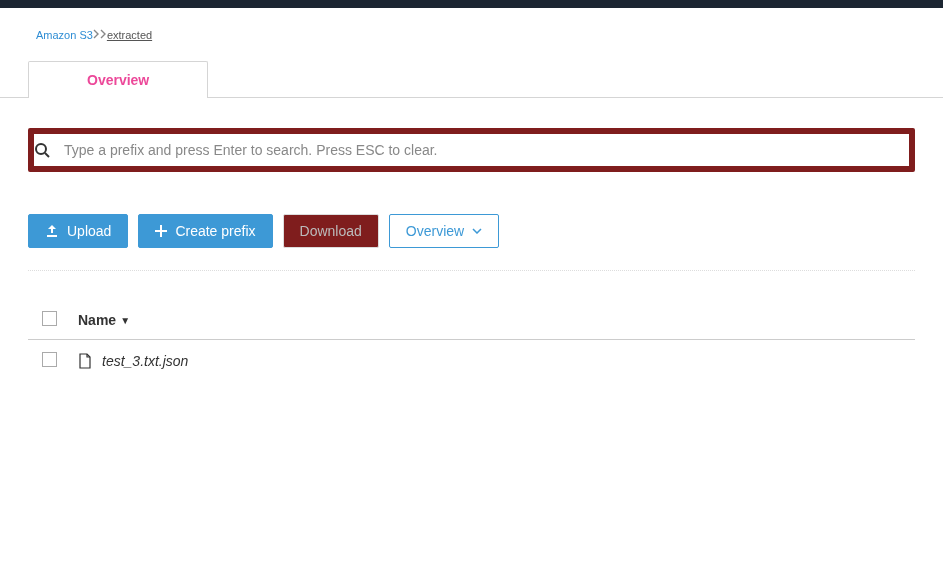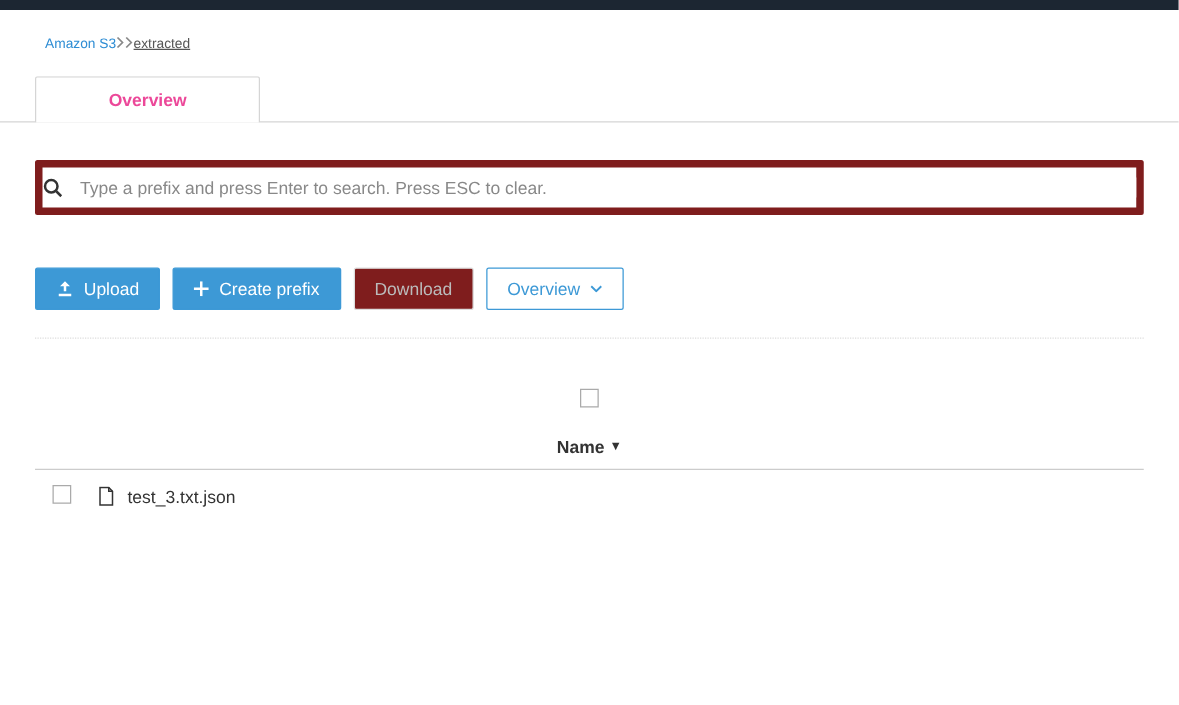--- a/index.html
+++ b/index.html
@@ -123,21 +123,20 @@
     .table {
       margin-top: 30px;
     }
     .table-header {
       display: flex;
       align-items: center;
       padding: 10px 14px;
       border-bottom: 1px solid #ccc;
       gap: 20px;
       font-size: 14px;
-      flex-direction: column;
     }
     .col-check {
       width: 16px;
     }
     .col-name {
       font-weight: 700;
       display: flex;
       align-items: center;
       gap: 4px;
     }
@@ -153,20 +152,21 @@
       height: 15px;
       border: 1px solid #aaa;
       appearance: none;
       background: #fff;
       cursor: pointer;
     }
     .file-cell {
       display: flex;
       align-items: flex-start;
       gap: 10px;
+      font-style: italic;
     }
     .sort-caret {
       font-size: 10px;
       color: #333;
     }
   </style>
 </head>
 <body>
 
 <div class="top-bar"></div>

